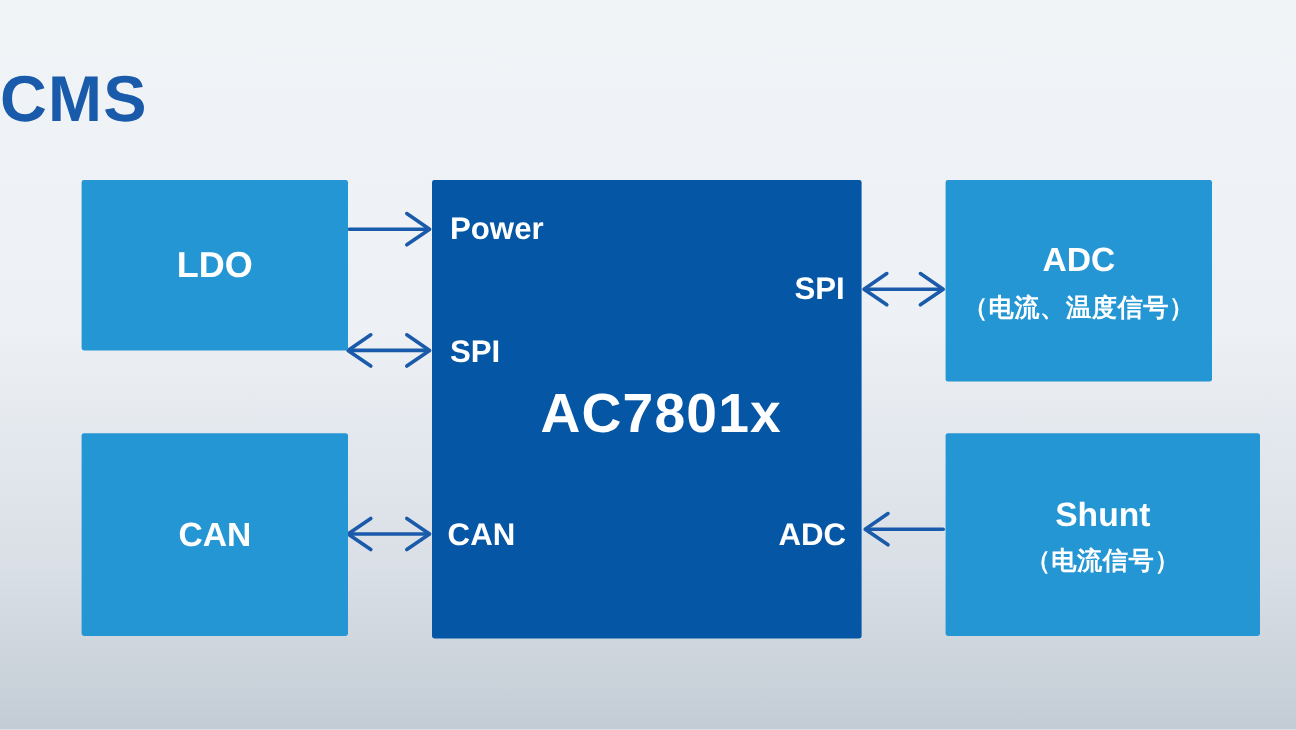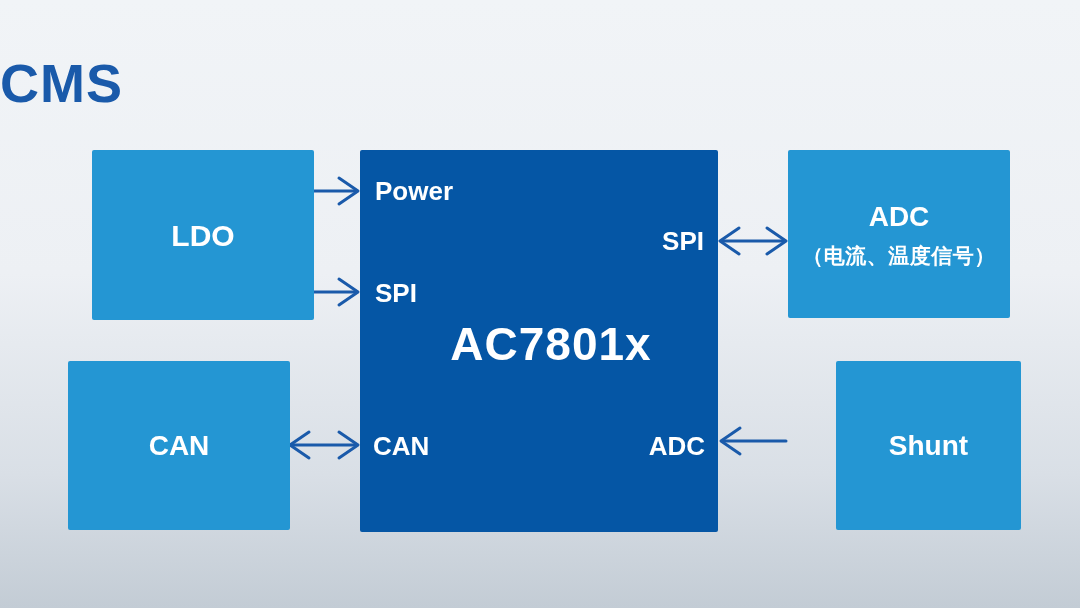--- a/index.html
+++ b/index.html
@@ -49,24 +49,24 @@
     justify-content: center;
     text-align: center;
   }
   .chip {
     left: 360px;
     top: 150px;
     width: 358px;
     height: 382px;
     background: #0556a5;
   }
-  .ldo     { left: 68px;  top: 150px; width: 222px; height: 170px; margin-left: 24px; }
+  .ldo     { left: 68px;  top: 150px; width: 222px; height: 142px; }
   .cantrx  { left: 68px;  top: 361px; width: 222px; height: 169px; }
   .adcbox  { left: 788px; top: 150px; width: 222px; height: 168px; }
-  .shunt   { left: 788px; top: 361px; width: 185px; height: 169px; margin-left: 48px; }
+  .shunt   { left: 788px; top: 361px; width: 262px; height: 169px; }
 
   .box-label {
     font-size: 30px;
     font-weight: 700;
     line-height: 1.3;
   }
   .box-label2 {
     font-size: 28px;
     font-weight: 700;
     line-height: 1.35;
@@ -151,15 +151,16 @@
     <span class="port port-adc">ADC</span>
   </div>
 
   <div class="box side-box adcbox">
     <span class="box-label2">ADC</span>
     <span class="box-sub">（电流、温度信号）</span>
   </div>
 
   <div class="box side-box shunt">
     <span class="box-label2">Shunt</span>
+    <span class="box-sub">（电流信号）</span>
   </div>
 
 </div>
 
 </body></html>

